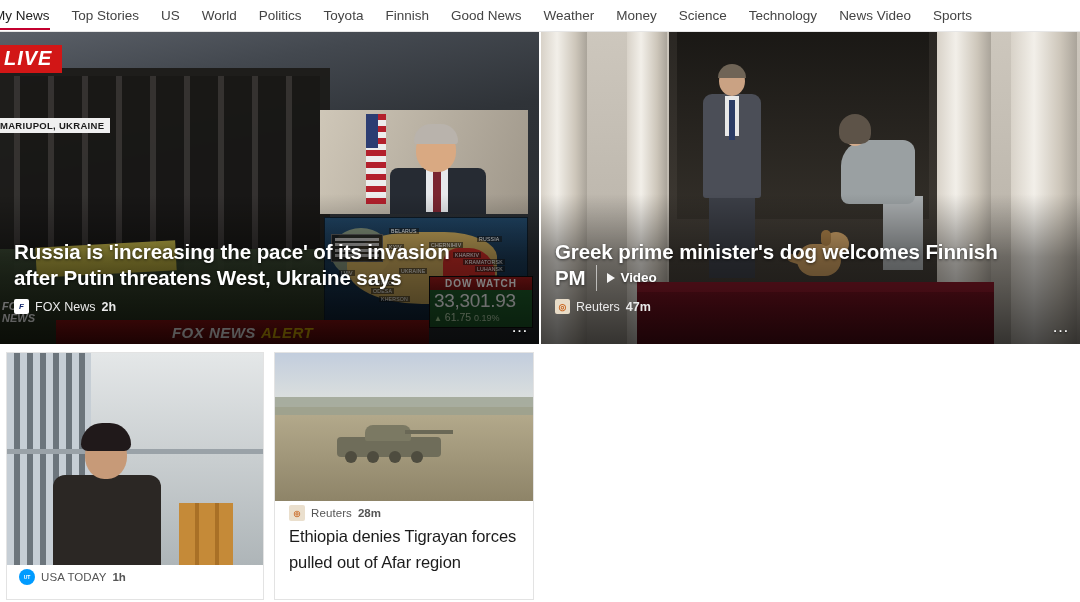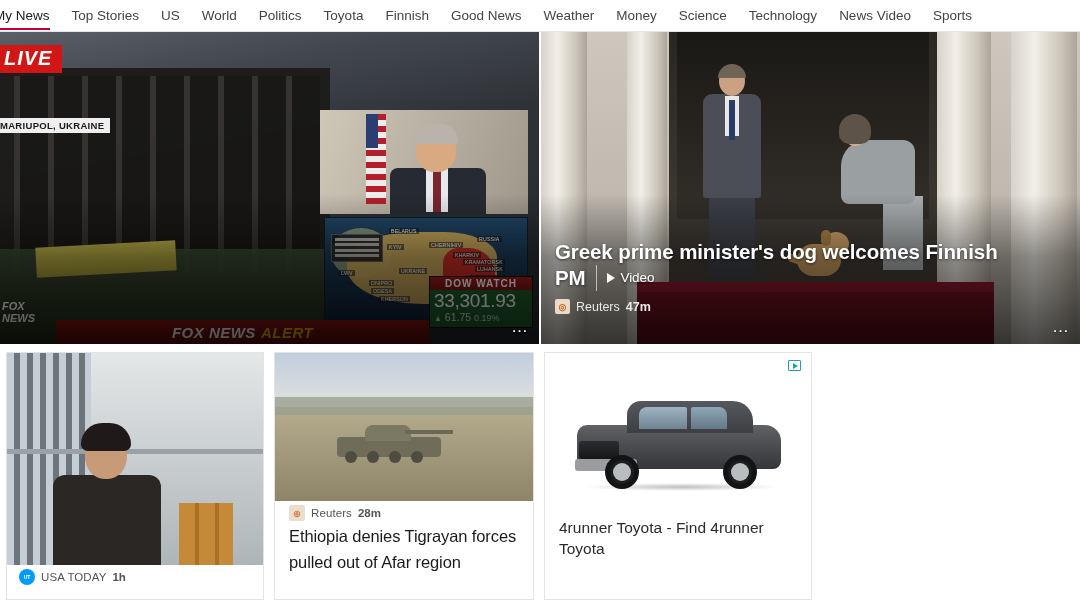--- a/index.html
+++ b/index.html
@@ -296,21 +296,21 @@
     font-size:20.5px;
     line-height:26px;
     font-weight:600;
     letter-spacing:-.1px;
     text-shadow:0 1px 3px rgba(0,0,0,.6);
   }
   .video-badge{
     display:inline-flex; align-items:center;
     margin-left:10px;
     vertical-align:2px;
-    color:#ffffff; font-size:13.5px; font-weight:400;
+    color:#ffffff; font-size:13.5px; font-weight:700;
     border-left:1px solid rgba(255,255,255,.6);
     padding-left:10px;
   }
   .video-badge .play{
     display:inline-block;
     width:0;height:0;
     border-left:8px solid #ffffff;
     border-top:5px solid transparent;
     border-bottom:5px solid transparent;
     margin-right:6px;
@@ -619,20 +619,28 @@
       </div>
     </div>
 
     <div class="fox-logo-left">FOX<br>NEWS</div>
     <div class="fox-alert">
       <span class="w">FOX NEWS</span>
       <span class="y">ALERT</span>
     </div>
 
     <div class="hero-overlay"></div>
+    <div class="hero-text">
+      <div class="hero-title">Russia is 'increasing the pace' of its invasion after Putin threatens West, Ukraine says</div>
+      <div class="hero-src">
+        <span class="logo fox">F</span>
+        <span class="name">FOX News</span>
+        <span class="time">2h</span>
+      </div>
+    </div>
     <div class="more-dots">…</div>
   </div>
 
   <div class="hero">
     <div class="greek-bg"></div>
     <div class="doorway"></div>
     <div class="col c1"></div>
     <div class="col c2"></div>
     <div class="col c3"></div>
     <div class="col c4"></div>
@@ -709,35 +717,14 @@
       </div>
     </div>
     <div class="eth-src card-src" style="position:absolute;left:14px;top:152px;bottom:auto;">
       <span class="logo reuters-sm">◎</span>
       <span class="name">Reuters</span>
       <span class="time">28m</span>
     </div>
     <div class="eth-head">Ethiopia denies Tigrayan forces pulled out of Afar region</div>
   </div>
 
-  <div class="card c-ad">
-    <div class="ad-choices"></div>
-    <div class="ad-img">
-      <div class="suv">
-        <div class="shadow"></div>
-        <div class="body"></div>
-        <div class="roof"></div>
-        <div class="glass1"></div>
-        <div class="glass2"></div>
-        <div class="grille"></div>
-        <div class="bumper"></div>
-        <div class="wheel w1">
-            <i></i>
-          </div>
-        <div class="wheel w2">
-            <i></i>
-          </div>
-      </div>
-    </div>
-    <div class="ad-title">4runner Toyota - Find 4runner Toyota</div>
-  </div>
 
 </div>
 
 </body></html>

